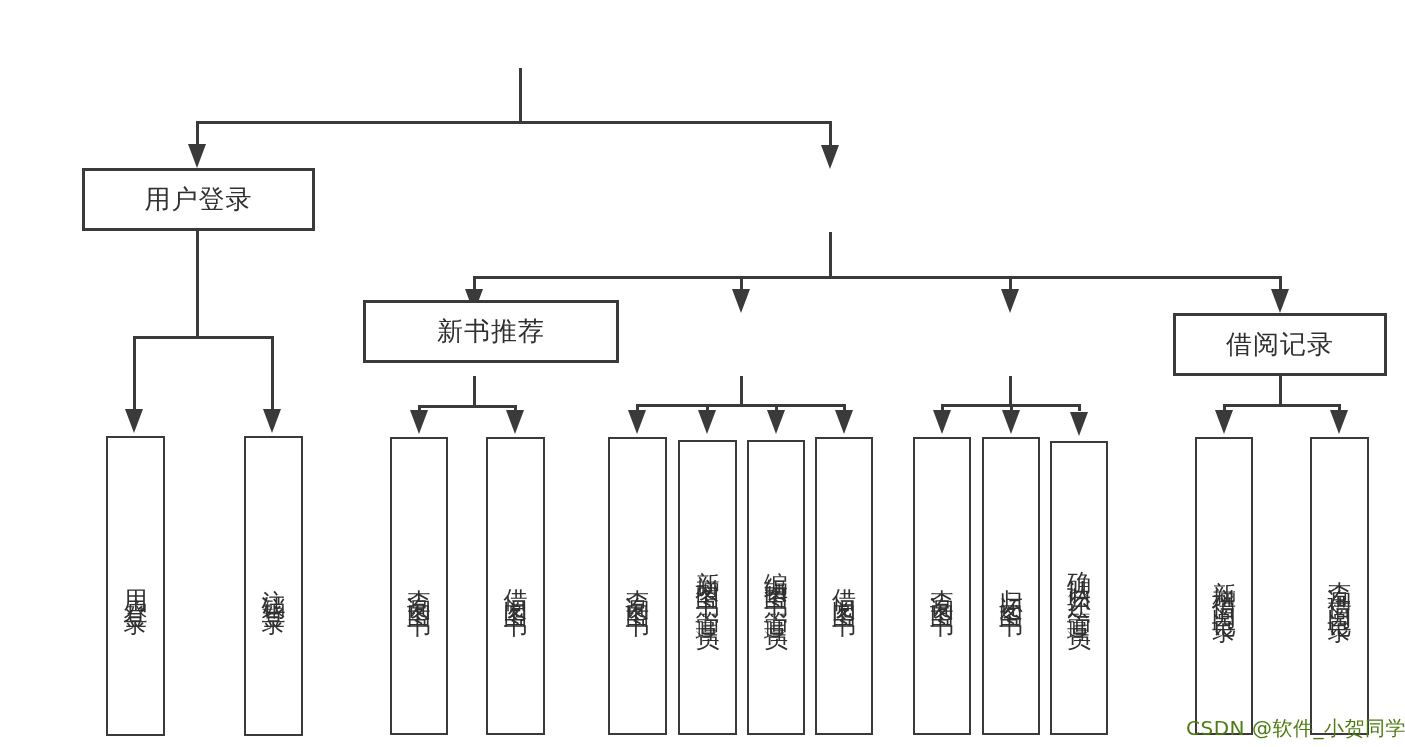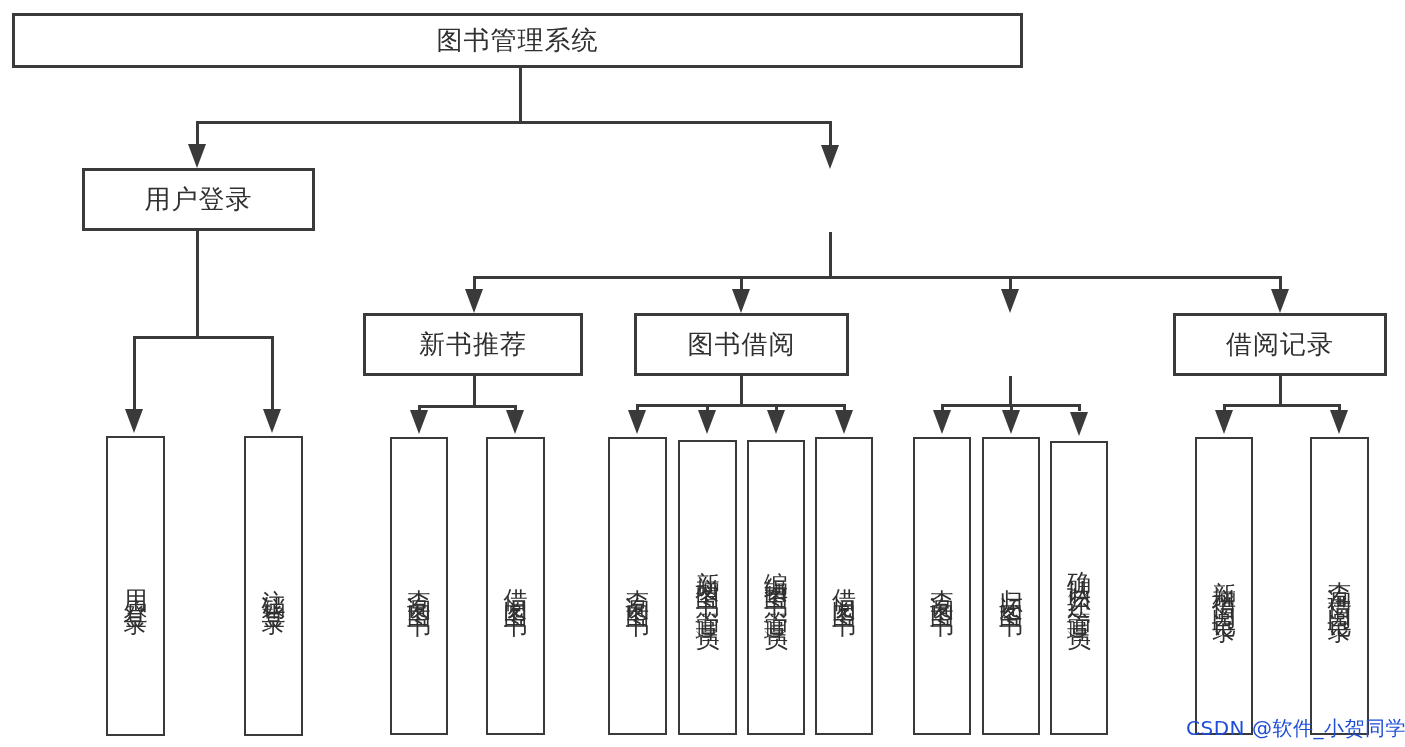--- a/index.html
+++ b/index.html
@@ -54,34 +54,31 @@
     border-left: 9px solid transparent;
     border-right: 9px solid transparent;
     border-top: 24px solid #3a3a3a;
   }
   
   .watermark {
     position: absolute;
     left: 1186px;
     top: 715px;
     font-size: 20px;
-    color: #1d4ed8;
+    color: #4d7c0f;
     letter-spacing: 0.5px;
     white-space: nowrap;
     z-index: 5;
   }
 </style>
 </head>
 <body>
 
 <div class="stage">
 
-  <div class="box h" style="left:12px;top:13px;width:1011px;height:55px">
-    <span>图书管理系统</span>
-  </div>
 
   <div class="vl" style="left:519px;top:68px;height:53px"></div>
   <div class="hl" style="left:197px;top:121px;width:634px"></div>
   <div class="vl" style="left:196px;top:121px;height:24px"></div>
   <div class="arr" style="left:188px;top:144px"></div>
   <div class="vl" style="left:829px;top:121px;height:24px"></div>
   <div class="arr" style="left:821px;top:145px"></div>
 
   <div class="box h" style="left:82px;top:168px;width:233px;height:63px">
     <span>用户登录</span>
@@ -98,25 +95,22 @@
   <div class="hl" style="left:474px;top:276px;width:807px"></div>
   <div class="vl" style="left:473px;top:276px;height:14px"></div>
   <div class="arr" style="left:465px;top:289px"></div>
   <div class="vl" style="left:740px;top:276px;height:14px"></div>
   <div class="arr" style="left:732px;top:289px"></div>
   <div class="vl" style="left:1009px;top:276px;height:14px"></div>
   <div class="arr" style="left:1001px;top:289px"></div>
   <div class="vl" style="left:1279px;top:276px;height:14px"></div>
   <div class="arr" style="left:1271px;top:289px"></div>
 
-  <div class="box h" style="left:363px;top:313px;width:220px;height:63px">
+  <div class="box h" style="left:363px;top:300px;width:256px;height:63px">
     <span>新书推荐</span>
-  </div>
-  <div class="box h" style="left:634px;top:313px;width:215px;height:63px">
-    <span>图书借阅</span>
   </div>
   <div class="box h" style="left:1173px;top:313px;width:214px;height:63px">
     <span>借阅记录</span>
   </div>
 
   <div class="vl" style="left:473px;top:376px;height:29px"></div>
   <div class="hl" style="left:419px;top:405px;width:97px"></div>
   <div class="vl" style="left:418px;top:405px;height:6px"></div>
   <div class="arr" style="left:410px;top:410px"></div>
   <div class="vl" style="left:514px;top:405px;height:6px"></div>

